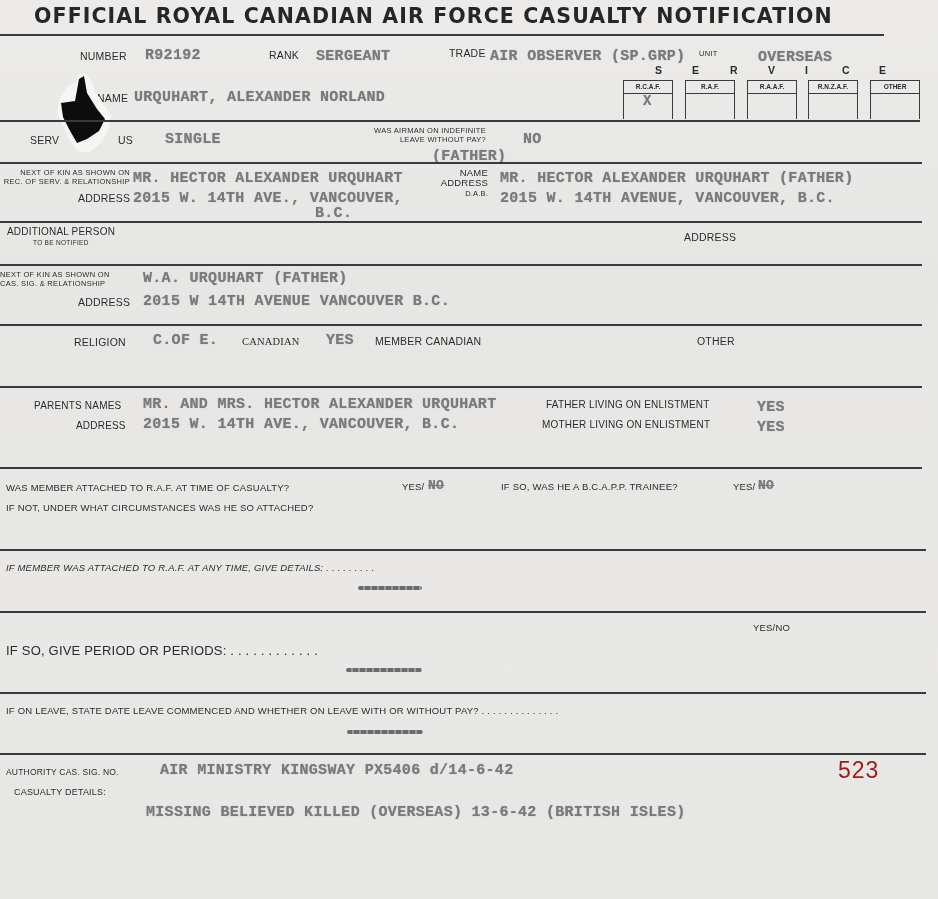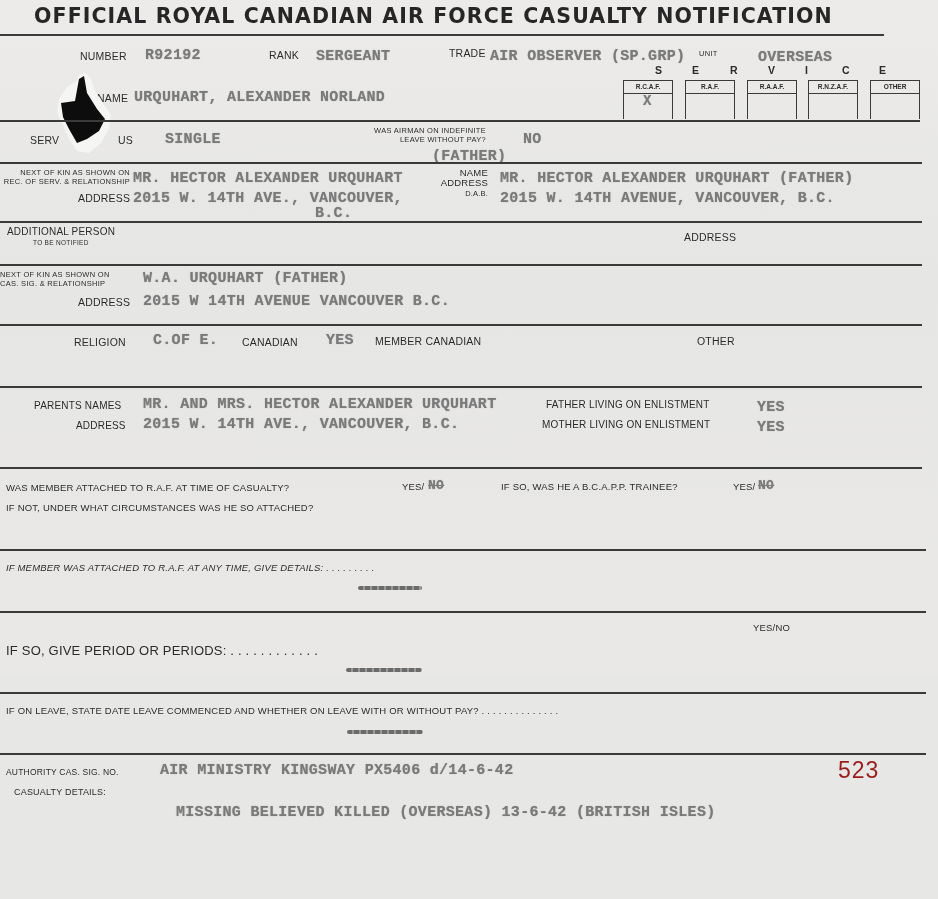--- a/index.html
+++ b/index.html
@@ -149,21 +149,21 @@
     <div>CAS. SIG. &amp; RELATIONSHIP</div>
   </div>
   <div class="typed" style="left:143px;top:270px;">W.A. URQUHART (FATHER)</div>
   <div class="lbl" style="left:78px;top:296px;">ADDRESS</div>
   <div class="typed" style="left:143px;top:293px;">2015 W 14TH AVENUE VANCOUVER B.C.</div>
 
   <div class="hline" style="left:0;top:324px;width:922px;"></div>
 
   <div class="lbl" style="left:74px;top:336px;">RELIGION</div>
   <div class="typed" style="left:153px;top:332px;">C.OF E.</div>
-  <div class="lbl" style="left:242px;top:336px;">CANADIAN</div>
+  <div class="lbl" style="left:242px;top:336px;font-family:Liberation Serif, serif;">CANADIAN</div>
   <div class="typed" style="left:326px;top:332px;">YES</div>
   <div class="lbl" style="left:375px;top:335px;">MEMBER CANADIAN</div>
   <div class="lbl" style="left:697px;top:335px;">OTHER</div>
 
   <div class="hline" style="left:0;top:386px;width:922px;"></div>
 
   <div class="lbl" style="left:34px;top:400px;font-size:10px;">PARENTS NAMES</div>
   <div class="typed" style="left:143px;top:396px;">MR. AND MRS. HECTOR ALEXANDER URQUHART</div>
   <div class="lbl" style="left:76px;top:420px;font-size:10px;">ADDRESS</div>
   <div class="typed" style="left:143px;top:416px;">2015 W. 14TH AVE., VANCOUVER, B.C.</div>
@@ -196,16 +196,16 @@
   <div class="hline" style="left:0;top:692px;width:926px;"></div>
 
   <div class="lbl" style="left:6px;top:705px;font-size:9.5px;">IF ON LEAVE, STATE DATE LEAVE COMMENCED AND WHETHER ON LEAVE WITH OR WITHOUT PAY? . . . . . . . . . . . . . .</div>
   <div class="redact" style="left:347px;top:730px;width:76px;"></div>
 
   <div class="hline" style="left:0;top:753px;width:926px;"></div>
 
   <div class="lbl" style="left:6px;top:767px;font-size:8.5px;">AUTHORITY CAS. SIG. NO.</div>
   <div class="typed" style="left:160px;top:762px;">AIR MINISTRY KINGSWAY PX5406 d/14-6-42</div>
   <div class="lbl" style="left:14px;top:787px;font-size:9px;">CASUALTY DETAILS:</div>
-  <div class="typed" style="left:176px;top:804px;">MISSING BELIEVED KILLED (OVERSEAS) 13-6-42  (BRITISH ISLES)</div>
+  <div class="typed" style="left:146px;top:804px;">MISSING BELIEVED KILLED (OVERSEAS) 13-6-42  (BRITISH ISLES)</div>
 
   <div class="stamp-num">523</div>
 </div>
 
 </body></html>

